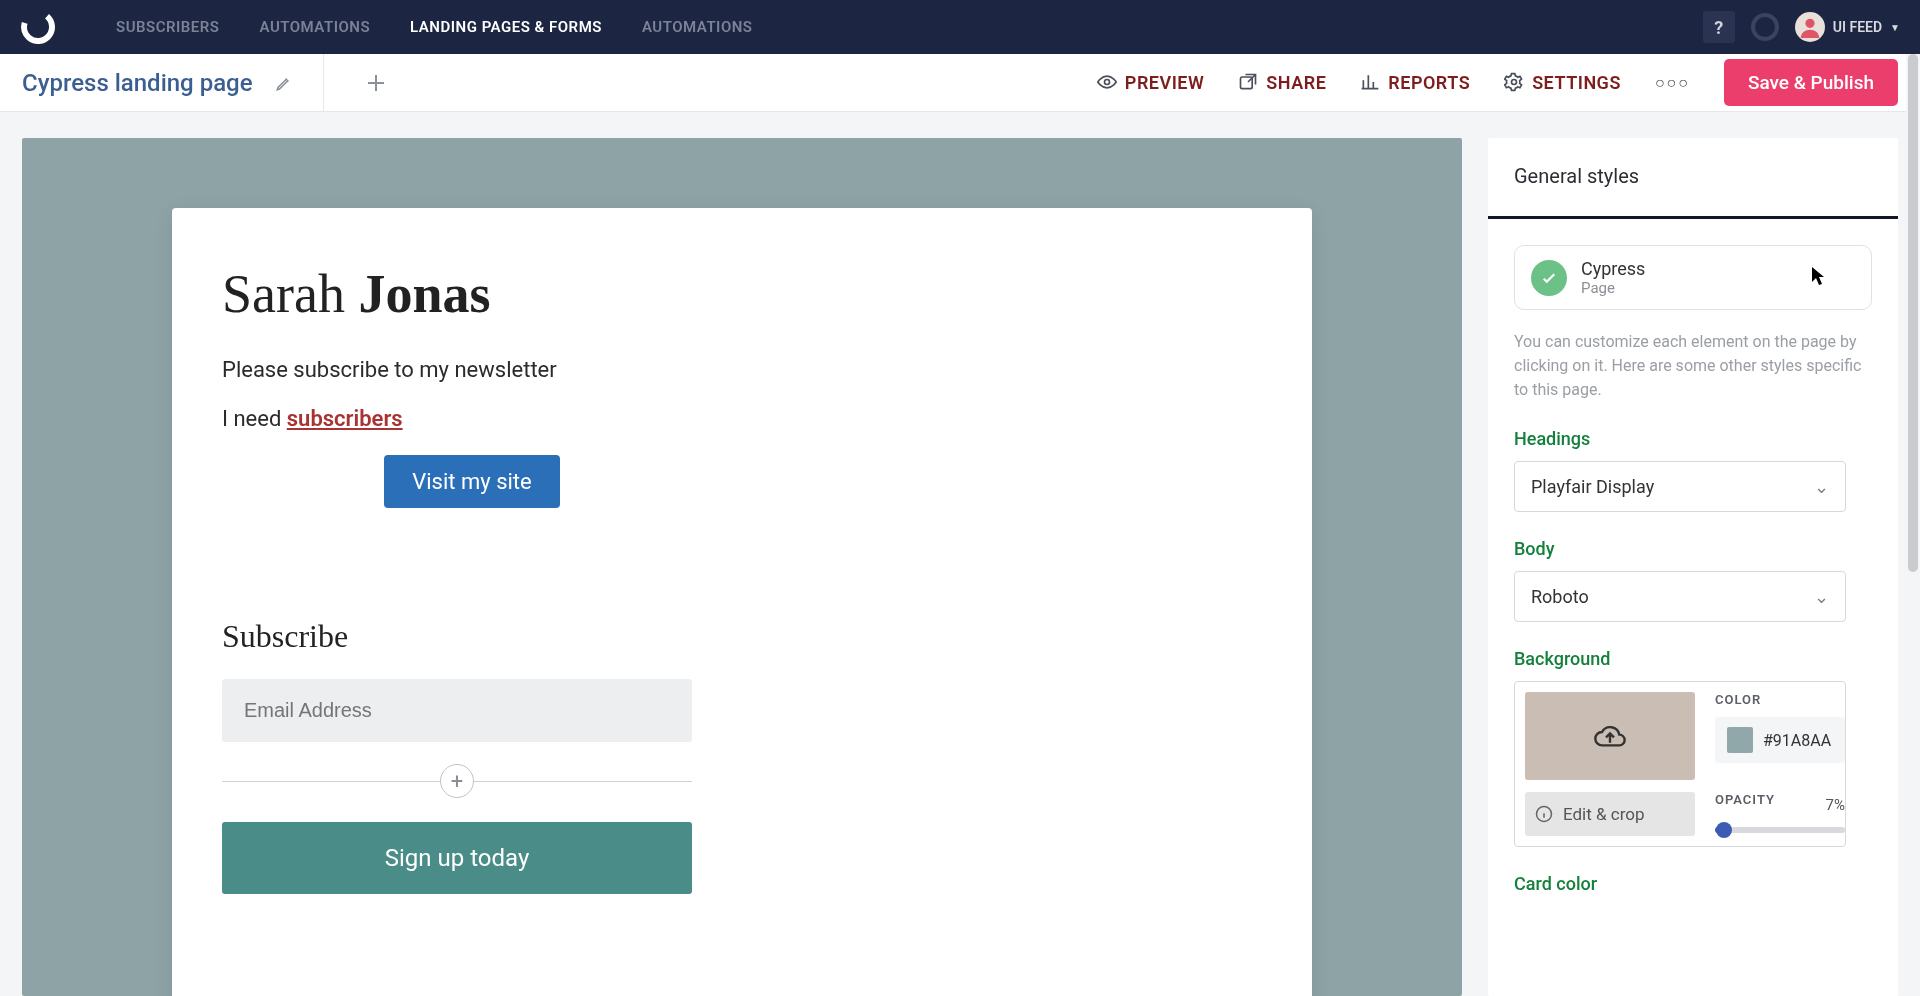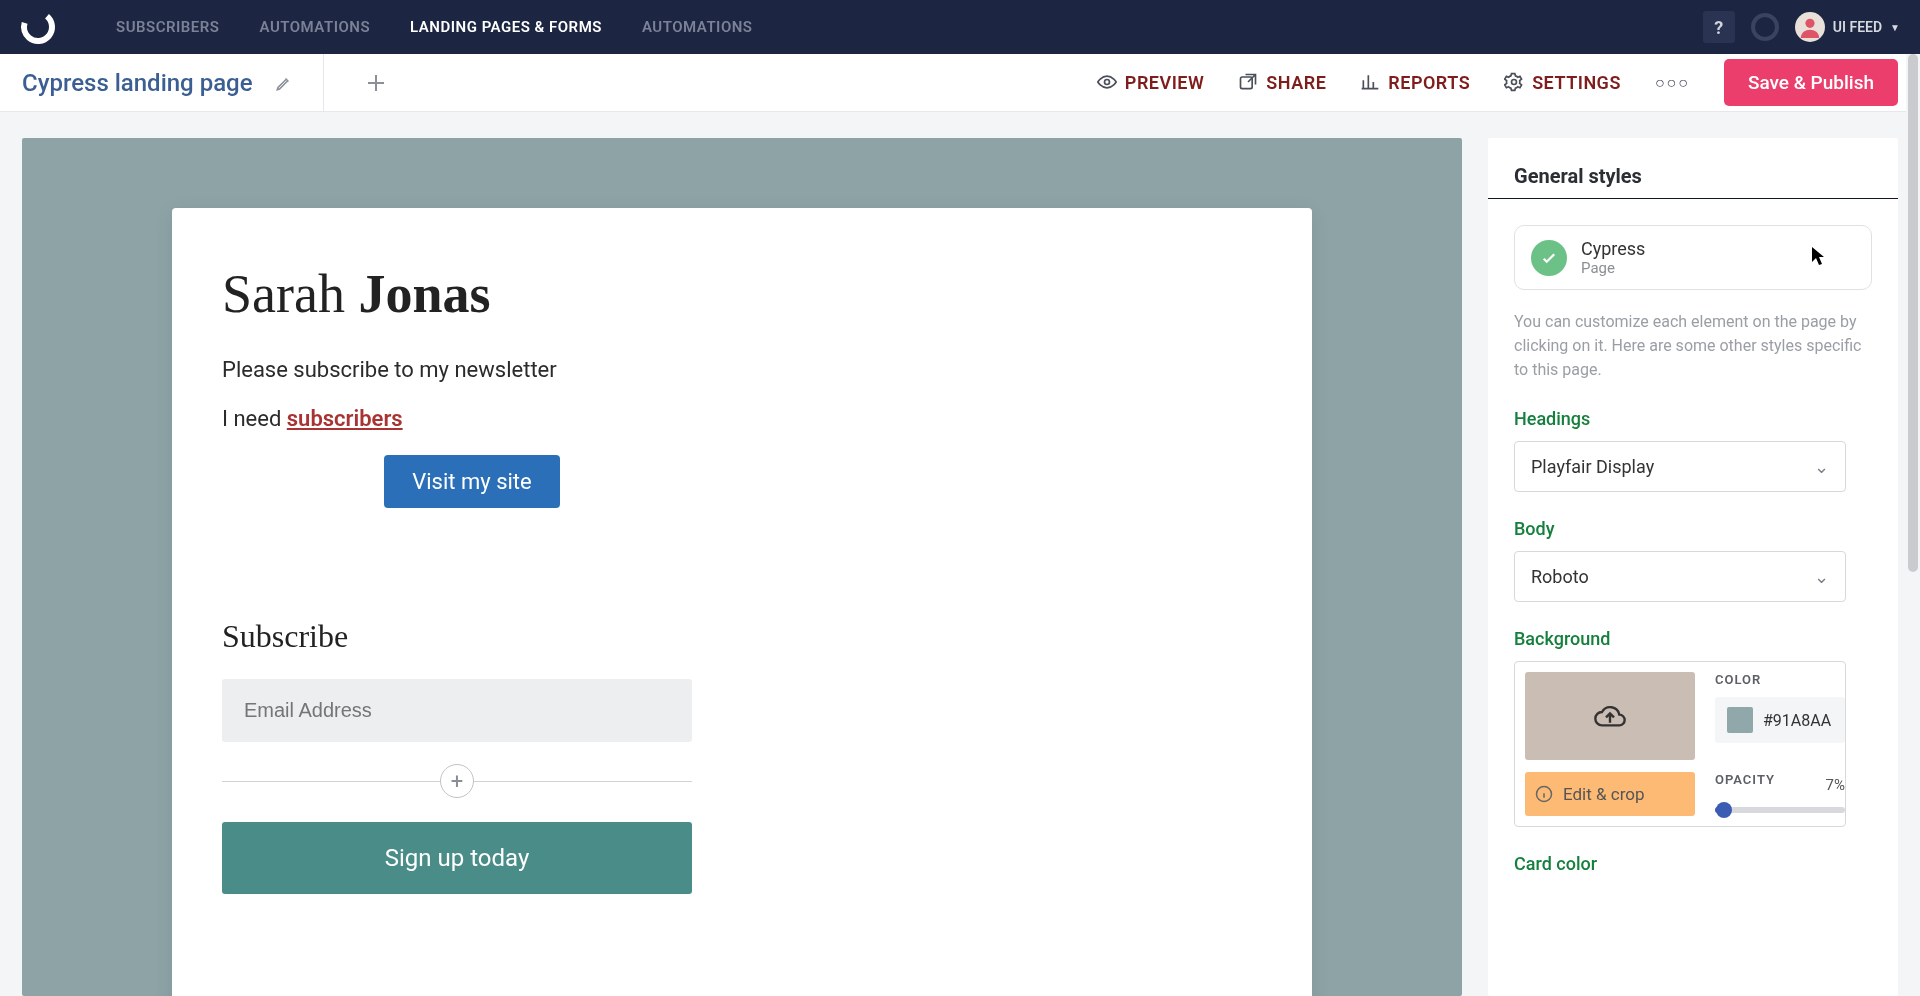--- a/index.html
+++ b/index.html
@@ -284,23 +284,23 @@
 
 .panel {
   width: 410px;
   background: #fff;
   border-radius: 2px;
   padding: 26px 0 0 0;
   overflow-y: auto;
 }
 .panel-inner { padding: 0 26px 40px 26px; }
 .panel-h {
-  font-size: 20px; font-weight: 700; color: #2b2e33;
-  padding: 0 26px 10px 26px;
-  border-bottom: 1px solid #0f172a;
+  font-size: 20px; font-weight: 400; color: #2b2e33;
+  padding: 0 26px 28px 26px;
+  border-bottom: 3px solid #0f172a;
 }
 .sel-element {
   margin-top: 26px;
   border: 1px solid #dfe1e4;
   border-radius: 10px;
   padding: 12px 16px;
   display: flex; align-items: center; gap: 14px;
 }
 .check-circ {
   width: 36px; height: 36px; border-radius: 50%;
@@ -357,21 +357,21 @@
 }
 .color-chip {
   display: flex; align-items: center; gap: 10px;
   background: #f4f5f7; padding: 10px 12px; border-radius: 3px;
   width: 130px;
 }
 .swatch { width: 26px; height: 26px; background: #91A8AA; border-radius: 2px; }
 .hex { font-size: 16px; color: #333; }
 .edit-crop {
   grid-column: 1;
-  background: #fdba74;
+  background: #e5e5e5;
   border-radius: 3px;
   padding: 12px 10px;
   display: flex; align-items: center; gap: 10px;
   cursor: pointer;
   color: #555; font-size: 17px;
 }
 .opacity-sect {
   display: flex; flex-direction: column;
 }
 .opacity-head { display: flex; justify-content: space-between; align-items: center; margin-bottom: 10px; }

